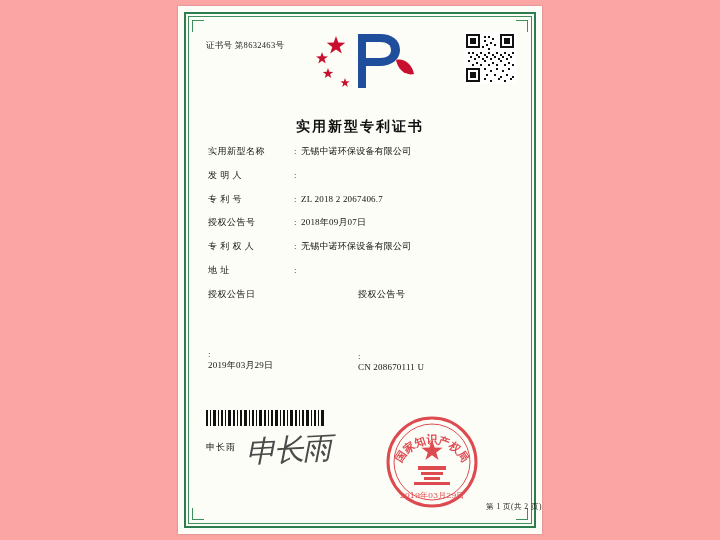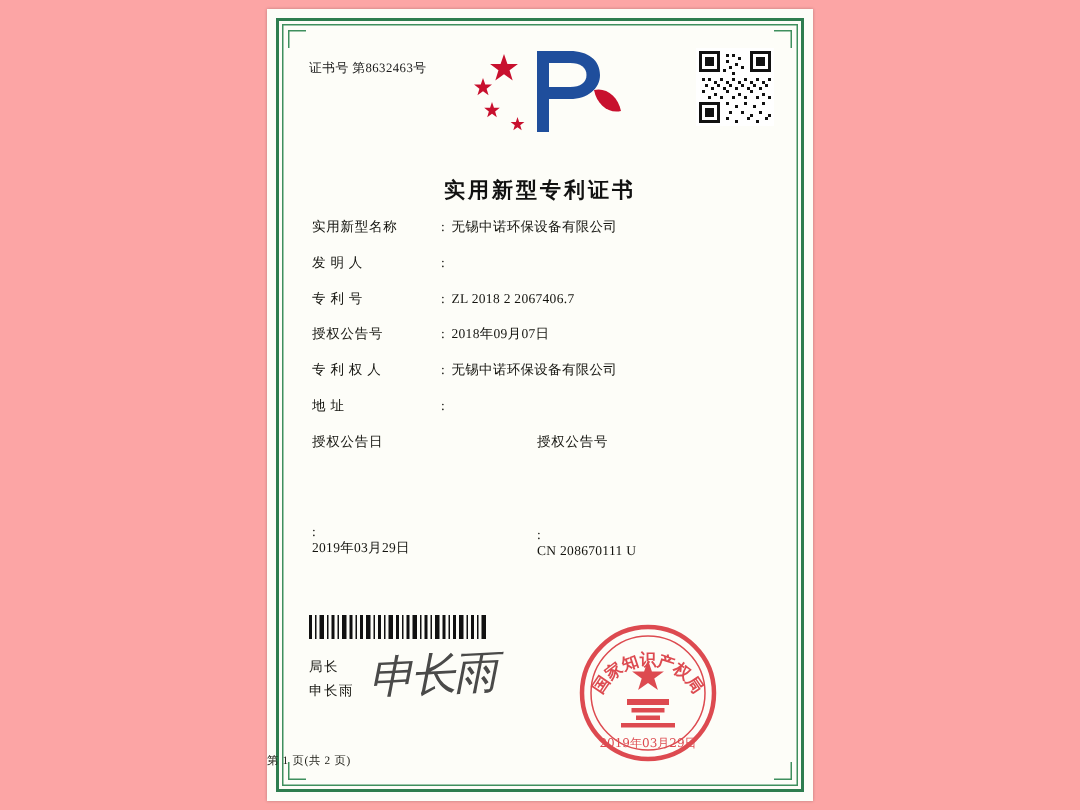--- a/index.html
+++ b/index.html
@@ -183,21 +183,21 @@
     width: 96px;
     height: 96px;
   }
   .seal svg { display: block; }
 
   
   .page-foot {
     position: absolute;
     left: 0; right: 0;
     bottom: 22px;
-    text-align: left;
+    text-align: right;
     font-size: 7.5px;
     color: #1b1b14;
     letter-spacing: 0.5px;
   }
   .below-note {
     position: absolute;
     left: 0; right: 0;
     bottom: 6px;
     text-align: center;
     font-size: 8px;
@@ -405,21 +405,20 @@
           <rect x="100" y="0" width="3" height="16"></rect>
             <rect x="105" y="0" width="1" height="16"></rect>
           <rect x="108" y="0" width="2" height="16"></rect>
             <rect x="112" y="0" width="1" height="16"></rect>
           <rect x="115" y="0" width="3" height="16"></rect>
         </g>
       </svg>
     </div>
 
     <div class="sig">
-      <div class="sig-label">局长</div>
       <div class="sig-name">申长雨</div>
     </div>
     <div class="handwriting">申长雨</div>
 
     <div class="seal">
       <svg width="96" height="96" viewBox="0 0 96 96">
         <g opacity="0.82">
           <circle cx="48" cy="48" r="44" fill="none" stroke="#d6242c" stroke-width="3"></circle>
           <circle cx="48" cy="48" r="38" fill="none" stroke="#d6242c" stroke-width="1"></circle>
           <path id="sealArc" d="M 16,52 A 34,34 0 0 1 80,52" fill="none" stroke="none"></path>

